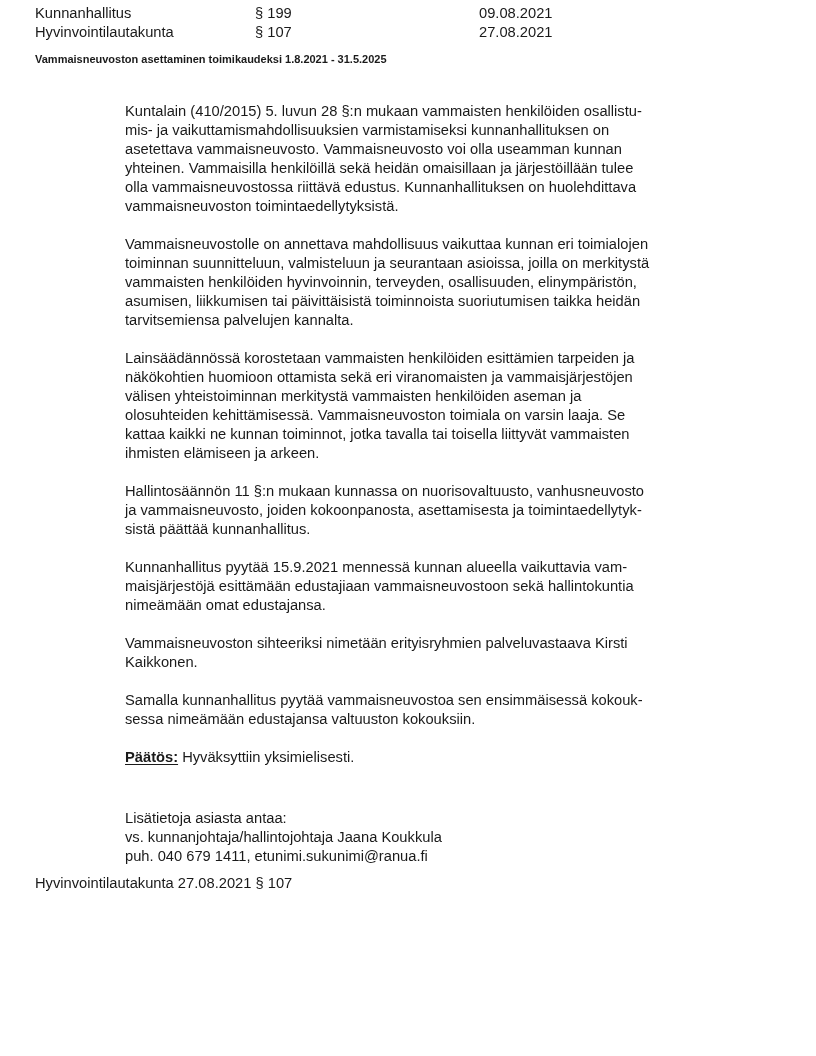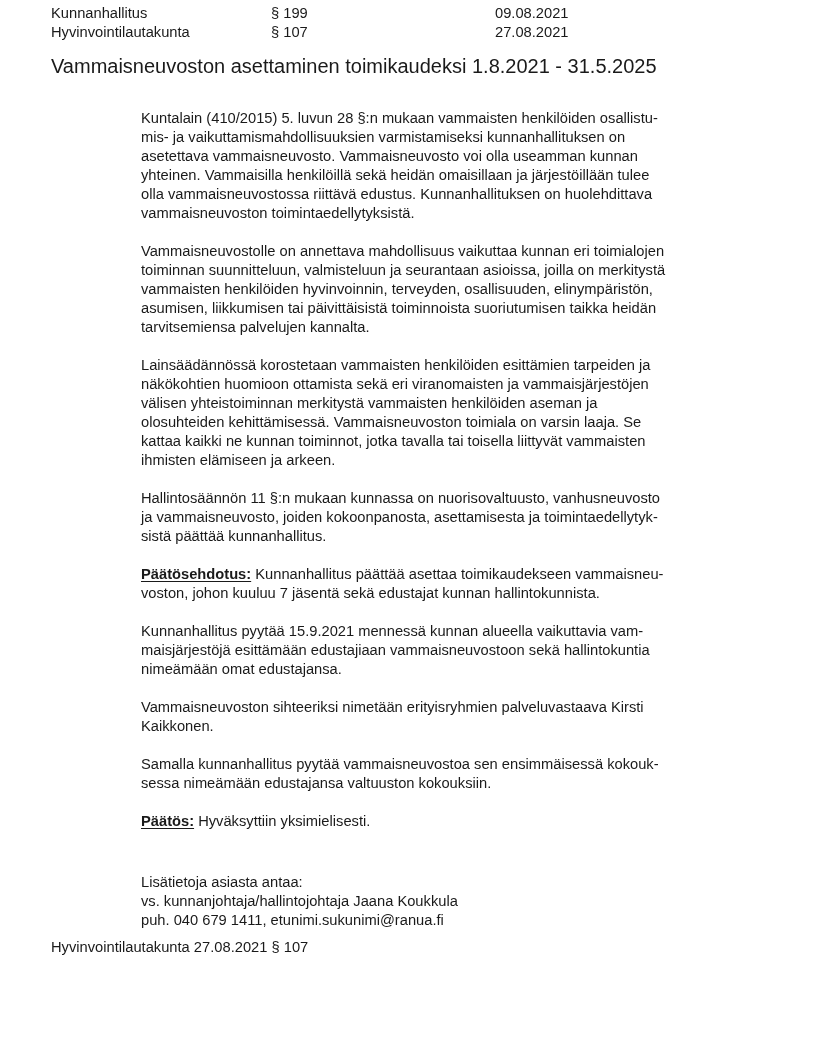--- a/index.html
+++ b/index.html
@@ -6,32 +6,32 @@
   html, body { background: #ffffff; }
   .page {
     position: relative;
     width: 816px;
     height: 1056px;
     background: #ffffff;
     color: #1a1a1a;
     font-family: "Liberation Sans", "DejaVu Sans", sans-serif;
     font-size: 14.7px;
     line-height: 19px;
-    padding: 4px 0 0 51px;
+    padding: 4px 0 0 35px;
     overflow: hidden;
   }
   .header-table { width: 700px; }
   .header-row { display: flex; }
   .hcol-org { width: 220px; }
   .hcol-section { width: 224px; }
   .hcol-date { flex: 1; }
   .doc-title {
-    margin-top: 14px;
-    font-size: 20px;
-    font-weight: normal;
+    margin-top: 7px;
+    font-size: 11px;
+    font-weight: bold;
     line-height: 20px;
     white-space: nowrap;
   }
   .section-heading { margin-top: 17px; }
   .section-heading.flush { margin-top: 8px; }
   .body-block { width: 645px; margin-left: 90px; }
   .body-block p { white-space: pre-line; margin-top: 19px; }
   .body-block p.first { margin-top: 33px; }
   .body-block p.contact-block { margin-top: 42px; }
   .lead {
@@ -76,22 +76,20 @@
     <p>Lainsäädännössä korostetaan vammaisten henkilöiden esittämien tarpeiden ja
 näkökohtien huomioon ottamista sekä eri viranomaisten ja vammaisjärjestöjen
 välisen yhteistoiminnan merkitystä vammaisten henkilöiden aseman ja
 olosuhteiden kehittämisessä. Vammaisneuvoston toimiala on varsin laaja. Se
 kattaa kaikki ne kunnan toiminnot, jotka tavalla tai toisella liittyvät vammaisten
 ihmisten elämiseen ja arkeen.</p>
     <p>Hallintosäännön 11 §:n mukaan kunnassa on nuorisovaltuusto, vanhusneuvosto
 ja vammaisneuvosto, joiden kokoonpanosta, asettamisesta ja toimintaedellytyk-
 sistä päättää kunnanhallitus.</p>
 
-    <p><span class="lead">Päätösehdotus:</span><span> Kunnanhallitus päättää asettaa toimikaudekseen vammaisneu-
-voston, johon kuuluu 7 jäsentä sekä edustajat kunnan hallintokunnista.</span></p>
 
     <p>Kunnanhallitus pyytää 15.9.2021 mennessä kunnan alueella vaikuttavia vam-
 maisjärjestöjä esittämään edustajiaan vammaisneuvostoon sekä hallintokuntia
 nimeämään omat edustajansa.</p>
     <p>Vammaisneuvoston sihteeriksi nimetään erityisryhmien palveluvastaava Kirsti
 Kaikkonen.</p>
     <p>Samalla kunnanhallitus pyytää vammaisneuvostoa sen ensimmäisessä kokouk-
 sessa nimeämään edustajansa valtuuston kokouksiin.</p>
 
     <p><span class="lead">Päätös:</span><span> Hyväksyttiin yksimielisesti.</span></p>

